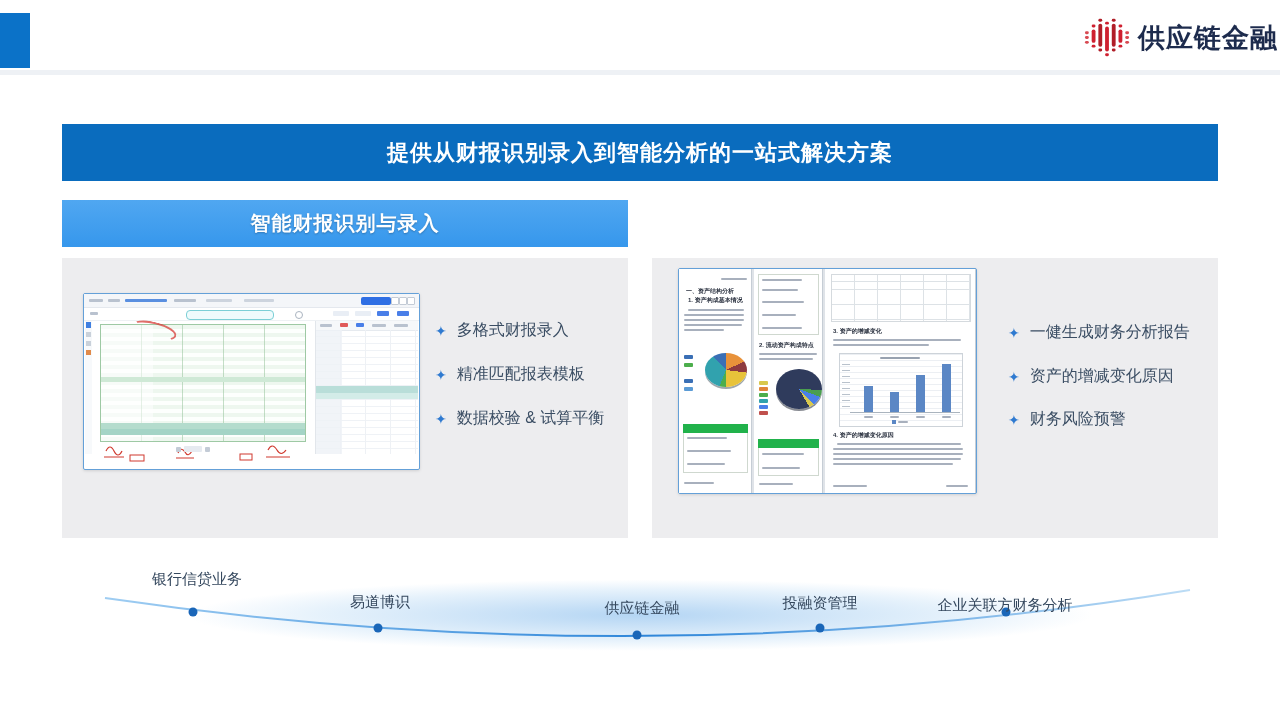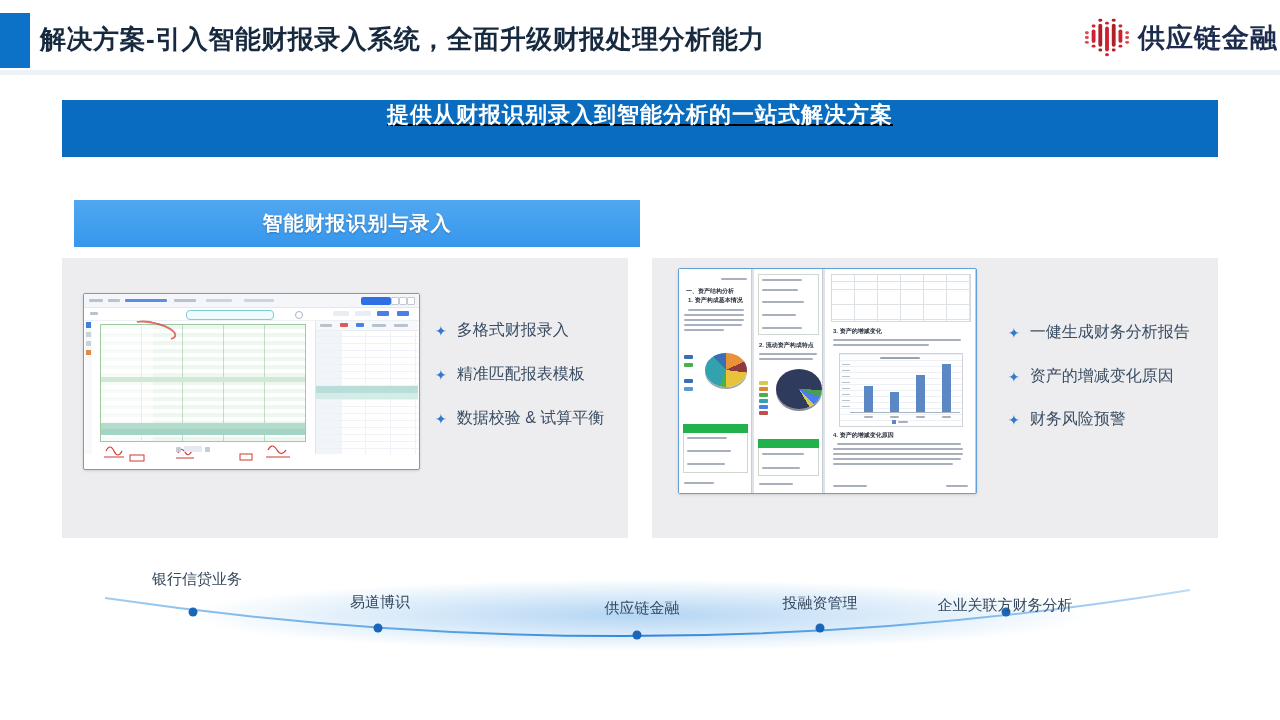--- a/index.html
+++ b/index.html
@@ -6,21 +6,21 @@
   #slide{position:relative;width:1280px;height:720px;background:#ffffff;overflow:hidden;
          font-family:"Liberation Sans","DejaVu Sans",sans-serif;}
   .abs{position:absolute;}
   
   #accent-bar{left:0;top:13px;width:30px;height:55px;background:#0b72c8;}
   #page-title{left:40px;top:22px;font-size:26px;font-weight:bold;color:#17293f;letter-spacing:.5px;white-space:nowrap;}
   #header-divider{left:0;top:70px;width:1280px;height:5px;background:#eef1f5;}
   #logo{left:1084px;top:14px;display:flex;align-items:center;gap:8px;}
   #logo-text{font-size:27px;font-weight:bold;color:#1d2b4d;letter-spacing:1px;}
   
-  #banner{left:62px;top:100px;width:1156px;height:57px;background:#0a6cbe;display:flex;justify-content:center;text-decoration:underline;}
+  #banner{left:62px;top:124px;width:1156px;height:57px;background:#0a6cbe;display:flex;align-items:center;justify-content:center;}
   #banner .t{color:#fff;font-size:22px;font-weight:bold;letter-spacing:1px;}
   
   .col-header{top:200px;width:566px;height:47px;display:flex;align-items:center;justify-content:center;
               background:linear-gradient(180deg,#50a7f1,#3697ec);color:#fff;font-size:20px;font-weight:bold;
               letter-spacing:1px;text-shadow:0 1px 2px rgba(0,0,0,.25);}
   .panel{top:258px;width:566px;height:280px;background:#ededef;}
   
   .bullet{display:flex;align-items:center;gap:10px;font-size:16px;color:#3a4d63;}
   .bullet .star{color:#2f7ad0;font-size:14px;}
   
@@ -64,21 +64,20 @@
      background:radial-gradient(50% 52% at 50% 40%, rgba(176,211,243,.95), rgba(219,236,250,.7) 55%, rgba(255,255,255,0) 78%);}
   #scenario-title{left:442px;top:559px;width:320px;text-align:center;font-size:17px;font-weight:bold;color:#1463bf;}
   .scen-label{position:absolute;text-align:center;font-size:15px;color:#35485e;}
 </style>
 </head>
 <body>
 
 <div id="slide">
 
   <div class="abs" id="accent-bar"></div>
-  <div class="abs" id="page-title">解决方案-引入智能财报录入系统，全面升级财报处理分析能力</div>
   <div class="abs" id="header-divider"></div>
 
   <div class="abs" id="logo">
     <svg width="46" height="48" viewBox="0 0 48 48">
       <g fill="#d84a52">
         <rect x="1" y="17" width="4" height="3" rx="1.5"></rect>
           <rect x="1" y="22" width="4" height="3" rx="1.5"></rect>
           <rect x="1" y="27" width="4" height="3" rx="1.5"></rect>
       </g>
       <g fill="#cf2030">
@@ -112,21 +111,21 @@
           <rect x="43" y="27" width="4" height="3" rx="1.5"></rect>
       </g>
     </svg>
     <span id="logo-text">供应链金融</span>
   </div>
 
   <div class="abs" id="banner">
     <span class="t">提供从财报识别录入到智能分析的一站式解决方案</span>
   </div>
 
-  <div class="abs col-header" style="left:74px;">智能财报识别与录入</div>
+  <div class="abs col-header" style="left:62px;">智能财报识别与录入</div>
 
   <div class="abs panel" style="left:62px;"></div>
   <div class="abs panel" style="left:652px;"></div>
 
   <div class="abs" id="app-shot">
     <div class="abs as-top">
       <div class="abs tl" style="left:5px;top:5px;width:14px;"></div>
       <div class="abs tl" style="left:24px;top:5px;width:12px;"></div>
       <div class="abs tl" style="left:41px;top:5px;width:42px;background:#5a8fe0;"></div>
       <div class="abs tl" style="left:90px;top:5px;width:22px;"></div>

